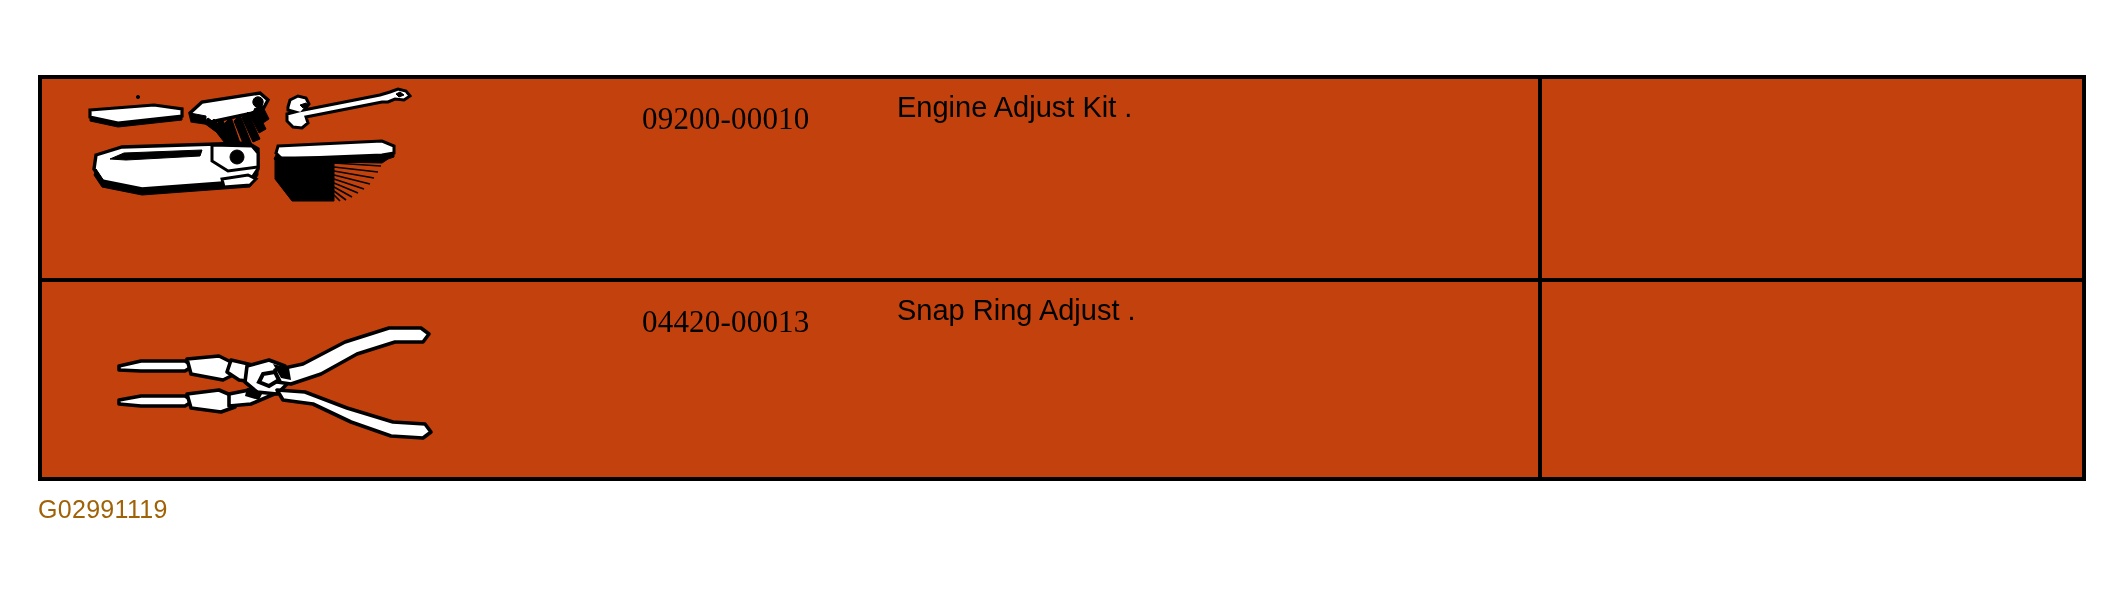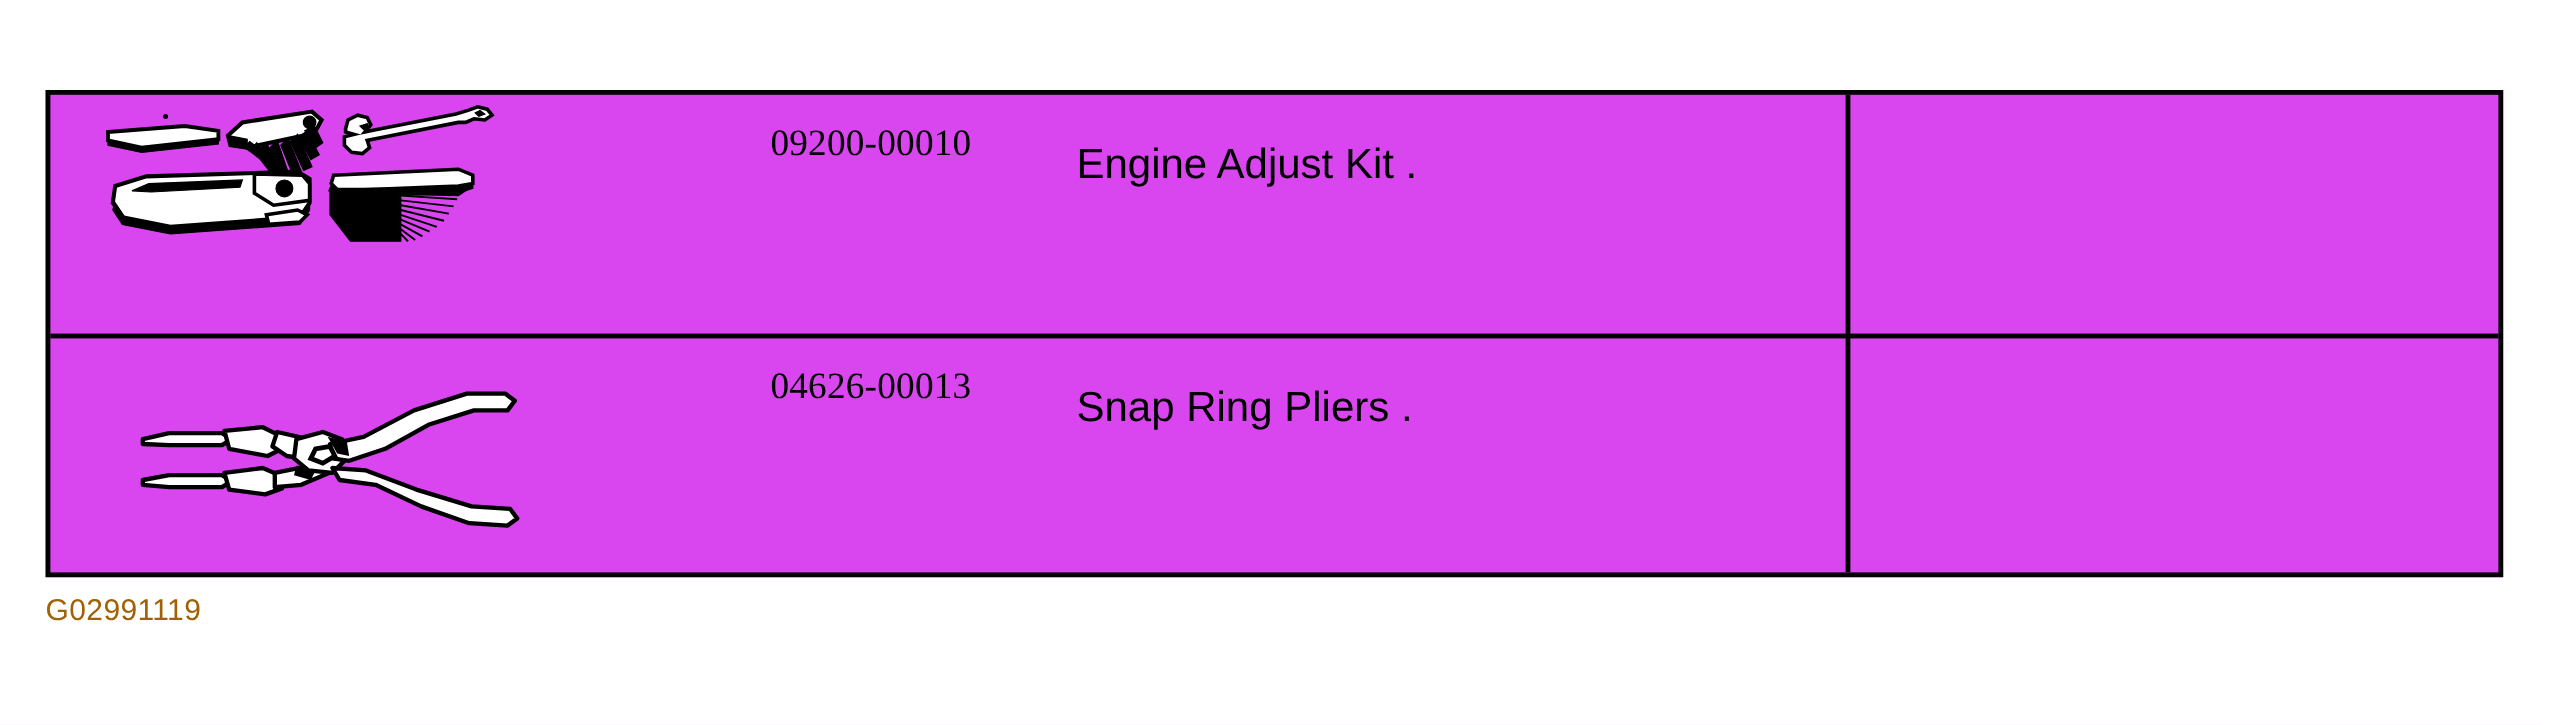--- a/index.html
+++ b/index.html
@@ -17,21 +17,21 @@
 
   
   .sst-table {
     position: absolute;
     left: 38px;
     top: 75px;
     width: 2048px;
     height: 406px;
     box-sizing: border-box;
     border: 4px solid #000000;
-    background: #d946ef;
+    background: #c2410c;
   }
 
   .sst-row {
     position: absolute;
     left: 0;
     width: 100%;
     height: 50%;
     box-sizing: border-box;
     display: block;
   }
@@ -70,23 +70,23 @@
     box-sizing: border-box;
     white-space: nowrap;
   }
   .cell-desc {
     position: absolute;
     left: 855px;
     top: 0;
     width: 640px;
     height: 100%;
     font-family: "Liberation Sans", sans-serif;
-    font-size: 35px;
+    font-size: 29px;
     color: #000000;
-    padding-top: 38px;
+    padding-top: 12px;
     box-sizing: border-box;
     white-space: nowrap;
   }
   .cell-notes {
     position: absolute;
     left: 1500px;
     top: 0;
     right: 0;
     height: 100%;
   }
@@ -220,19 +220,19 @@
           </g>
 
           <path d="M156 70 L168 68 L172 76 L162 82 L152 78 Z" fill="#ffffff" stroke="#000000" stroke-width="4"></path>
 
           <path d="M166 60 L182 64 L184 76 L174 74 Z" fill="#000000"></path>
           <path d="M140 84 L156 88 L152 96 L138 92 Z" fill="#000000"></path>
         </svg>
       </div>
     </div>
 
-    <div class="cell-partno">04626-00013</div>
-    <div class="cell-desc">Snap Ring Pliers .</div>
+    <div class="cell-partno">04420-00013</div>
+    <div class="cell-desc">Snap Ring Adjust .</div>
     <div class="cell-notes"></div>
   </div>
 </div>
 
 <div class="figure-id">G02991119</div>
 
 </body></html>

